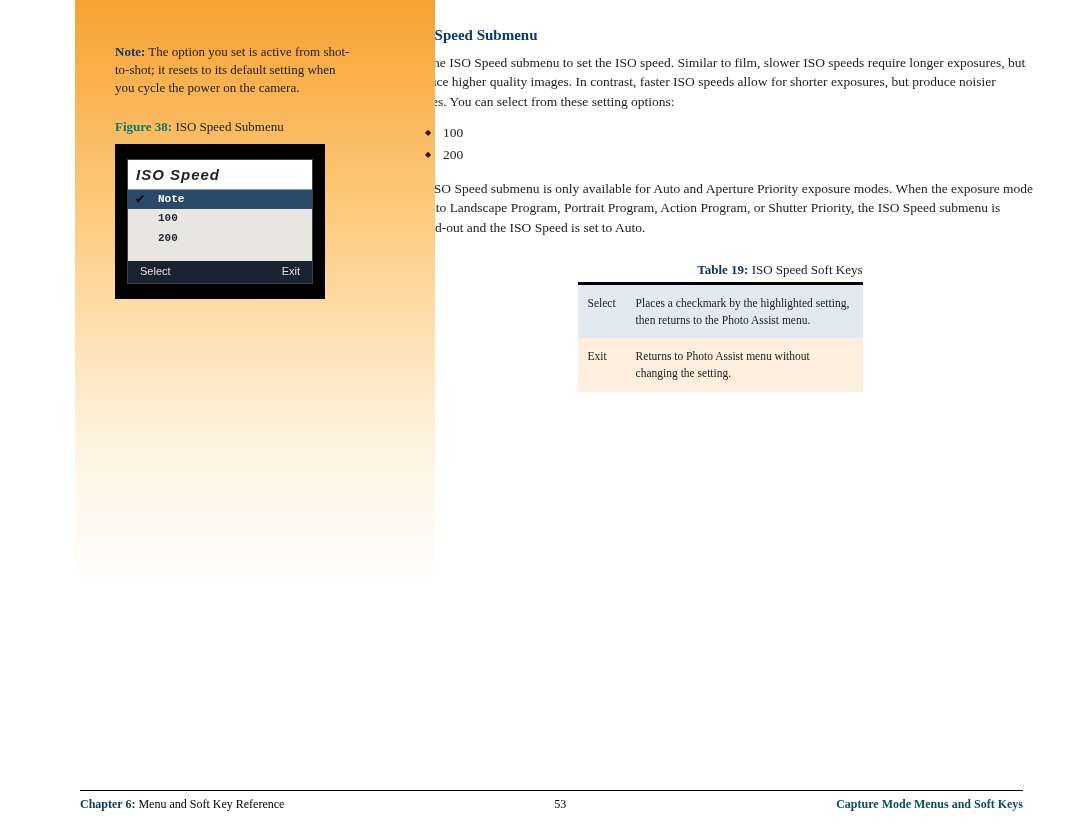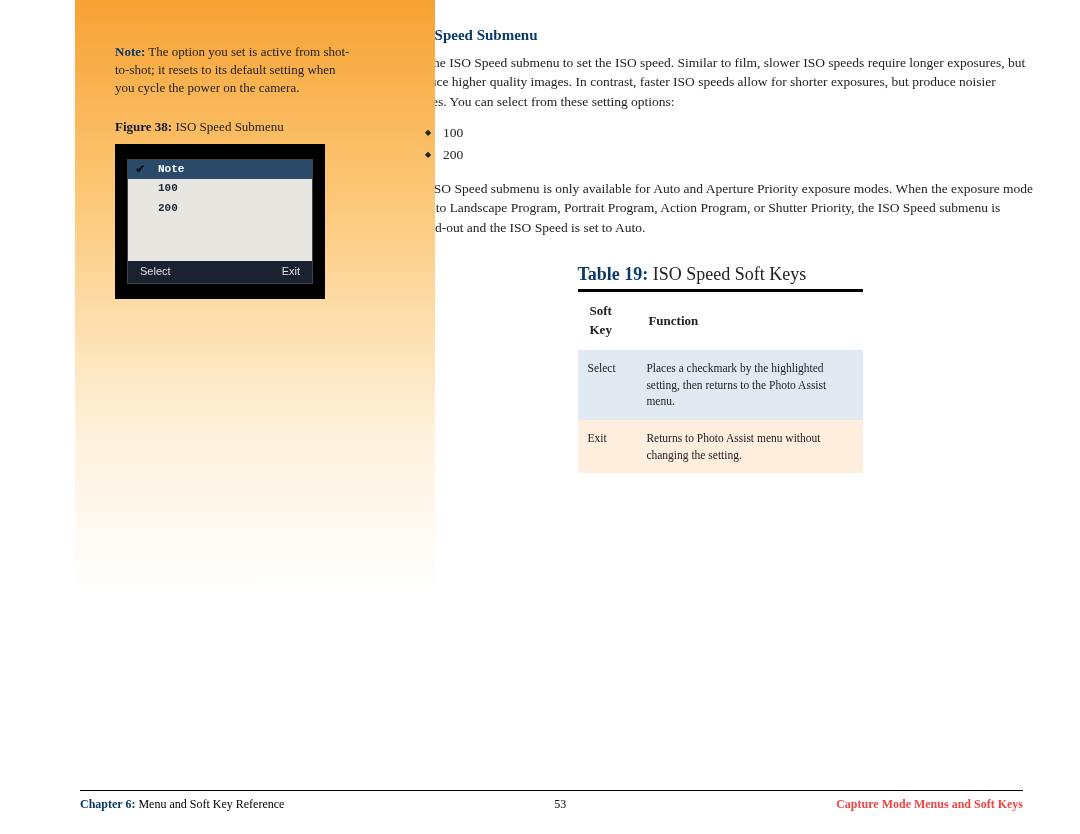--- a/index.html
+++ b/index.html
@@ -42,21 +42,21 @@
     font-weight: bold;
     color: #0a3a6b;
     text-align: center;
   }
   .figure-caption {
     margin-top: 20px;
     font-size: 13px;
   }
   .figure-caption .fig-label {
     font-weight: bold;
-    color: #0f172a;
+    color: #0f766e;
     margin-top: 20px;
   }
   .camera-screen {
     margin-top: 8px;
     width: 210px;
     height: 155px;
     background: #000;
     border: 1px solid #000;
     position: relative;
     padding: 14px 11px;
@@ -143,22 +143,22 @@
     position: absolute;
     left: 0;
     font-size: 8px;
     top: 4px;
   }
   .table-wrap {
     margin: 22px auto 0 auto;
     width: 285px;
   }
   .table-caption {
-    text-align: left;
-    font-size: 18px;
+    text-align: right;
+    font-size: 13px;
     margin-bottom: 2px;
     margin-top: 24px;
   }
   .table-caption .tbl-label {
     font-weight: bold;
     color: #0a3a6b;
   }
   table.softkeys {
     border-collapse: collapse;
     width: 100%;
@@ -191,40 +191,41 @@
     left: 0;
     right: 12px;
     border-top: 1px solid #000;
     margin: 0 45px 0 80px;
     padding-top: 6px;
     display: flex;
     justify-content: space-between;
     font-size: 12px;
   }
   .footer .chlabel { font-weight: bold; color: #0a3a6b; }
-  .footer .right { font-weight: bold; color: #ef4444; }
+  .footer .right { font-weight: bold; color: #0c4a6e; }
 </style>
 </head>
 <body>
 
 <div class="page">
 
   <div class="sidebar">
     <div class="orange-bg"></div>
     <div class="sidebar-content">
       <p>
         <span class="note-label">Note:</span><span> The option you set is active from shot-to-shot; it resets to its default setting when you cycle the power on the camera.</span>
       </p>
 
       <div class="figure-caption">
         <span class="fig-label">Figure 38:</span><span> ISO Speed Submenu</span>
       </div>
 
       <div class="camera-screen">
         <div class="screen-inner">
+          <div class="screen-title">ISO Speed</div>
           <div class="screen-row selected">
             <span class="checkmark">✔</span>
             <span>Note</span>
           </div>
           <div class="screen-row">
             <span>100</span>
           </div>
           <div class="screen-row">
             <span>200</span>
           </div>
@@ -245,24 +246,20 @@
       <li>200</li>
     </ul>
     <p>The ISO Speed submenu is only available for Auto and Aperture Priority exposure modes. When the exposure mode is set to Landscape Program, Portrait Program, Action Program, or Shutter Priority, the ISO Speed submenu is grayed-out and the ISO Speed is set to Auto.</p>
 
     <div class="table-wrap">
       <div class="table-caption">
         <span class="tbl-label">Table 19:</span><span> ISO Speed Soft Keys</span>
       </div>
       <table class="softkeys">
         <tbody>
-            <tr>
-          <th>Soft Key</th>
-          <th>Function</th>
-        </tr>
         <tr class="row-even">
           <td>Select</td>
           <td class="fn">Places a checkmark by the highlighted setting, then returns to the Photo Assist menu.</td>
         </tr>
         <tr class="row-odd">
           <td>Exit</td>
           <td class="fn">Returns to Photo Assist menu without changing the setting.</td>
         </tr>
       </tbody>
         </table>

